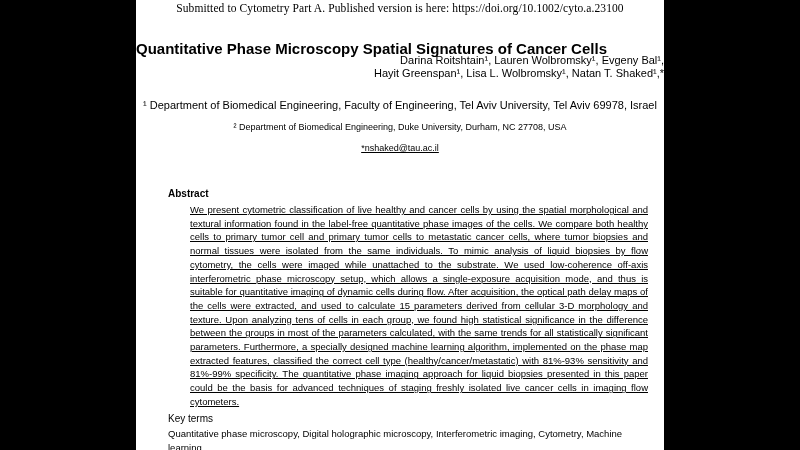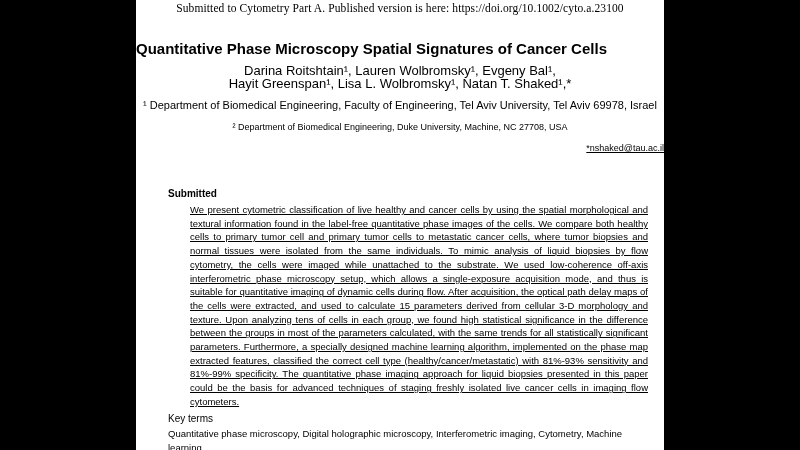--- a/index.html
+++ b/index.html
@@ -34,25 +34,25 @@
     position: absolute;
     top: 40px;
     left: 0;
     right: 0;
     text-align: left;
     font-weight: bold;
     font-size: 15px;
   }
   .authors {
     position: absolute;
-    top: 64px;
+    top: 54px;
     left: 0;
     right: 0;
-    text-align: center;
-    font-size: 13px;
+    text-align: right;
+    font-size: 11px;
     line-height: 13px;
   }
   .affil-1 {
     position: absolute;
     top: 99px;
     left: 0;
     right: 0;
     text-align: center;
     font-size: 11px;
   }
@@ -62,21 +62,21 @@
     left: 0;
     right: 0;
     text-align: center;
     font-size: 9px;
   }
   .email-line {
     position: absolute;
     top: 143px;
     left: 0;
     right: 0;
-    text-align: right;
+    text-align: center;
     font-size: 9px;
   }
   .email-line a {
     color: #000000;
     text-decoration: underline;
     cursor: pointer;
   }
   .abstract-heading {
     position: absolute;
     top: 188px;
@@ -120,27 +120,27 @@
 
   <div class="paper-title">Quantitative Phase Microscopy Spatial Signatures of Cancer Cells</div>
 
   <div class="authors">
     <div>Darina Roitshtain¹, Lauren Wolbromsky¹, Evgeny Bal¹,</div>
     <div>Hayit Greenspan¹, Lisa L. Wolbromsky¹, Natan T. Shaked¹,*</div>
   </div>
 
   <div class="affil-1">¹ Department of Biomedical Engineering, Faculty of Engineering, Tel Aviv University, Tel Aviv 69978, Israel</div>
 
-  <div class="affil-2">² Department of Biomedical Engineering, Duke University, Machine, NC 27708, USA</div>
+  <div class="affil-2">² Department of Biomedical Engineering, Duke University, Durham, NC 27708, USA</div>
 
   <div class="email-line">
     <a>*nshaked@tau.ac.il</a>
   </div>
 
-  <div class="abstract-heading">Submitted</div>
+  <div class="abstract-heading">Abstract</div>
 
   <div class="abstract-text">We present cytometric classification of live healthy and cancer cells by using the spatial morphological and textural information found in the label-free quantitative phase images of the cells. We compare both healthy cells to primary tumor cell and primary tumor cells to metastatic cancer cells, where tumor biopsies and normal tissues were isolated from the same individuals. To mimic analysis of liquid biopsies by flow cytometry, the cells were imaged while unattached to the substrate. We used low-coherence off-axis interferometric phase microscopy setup, which allows a single-exposure acquisition mode, and thus is suitable for quantitative imaging of dynamic cells during flow. After acquisition, the optical path delay maps of the cells were extracted, and used to calculate 15 parameters derived from cellular 3-D morphology and texture. Upon analyzing tens of cells in each group, we found high statistical significance in the difference between the groups in most of the parameters calculated, with the same trends for all statistically significant parameters. Furthermore, a specially designed machine learning algorithm, implemented on the phase map extracted features, classified the correct cell type (healthy/cancer/metastatic) with 81%-93% sensitivity and 81%-99% specificity. The quantitative phase imaging approach for liquid biopsies presented in this paper could be the basis for advanced techniques of staging freshly isolated live cancer cells in imaging flow cytometers.</div>
 
   <div class="keyterms-heading">Key terms</div>
 
   <div class="keyterms-text">Quantitative phase microscopy, Digital holographic microscopy, Interferometric imaging, Cytometry, Machine learning.</div>
 
 </div>
 
 </body></html>

